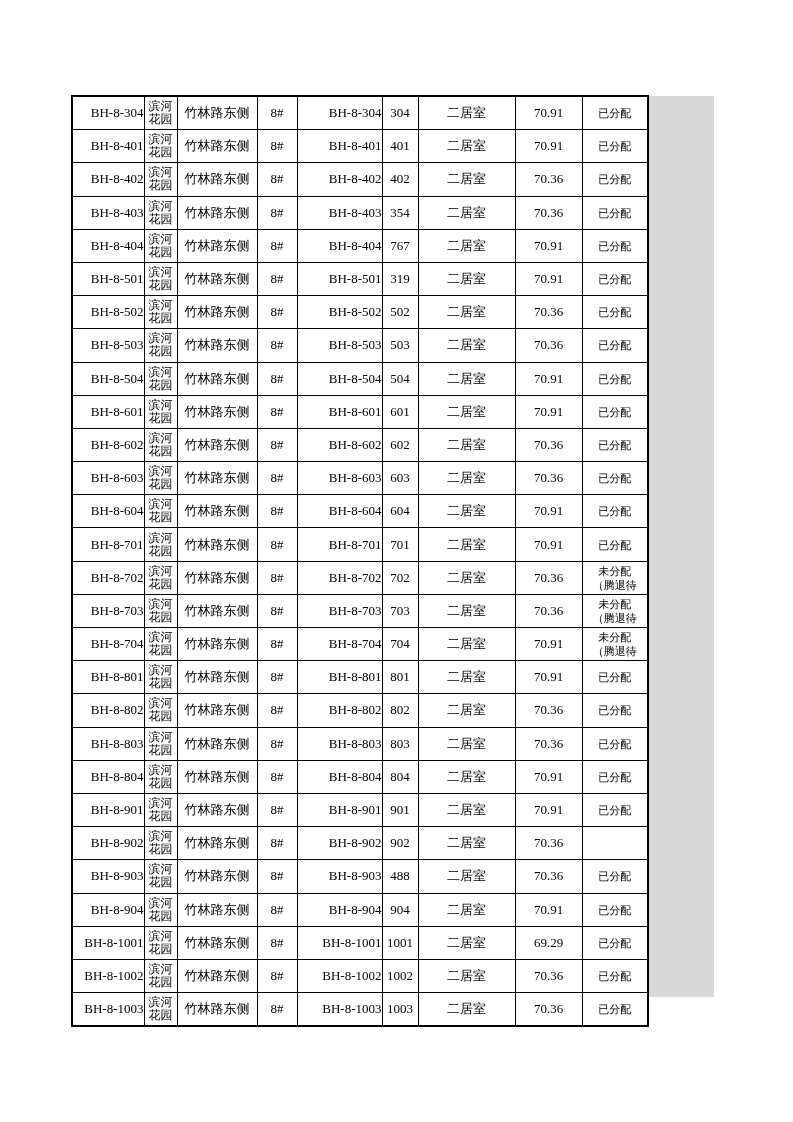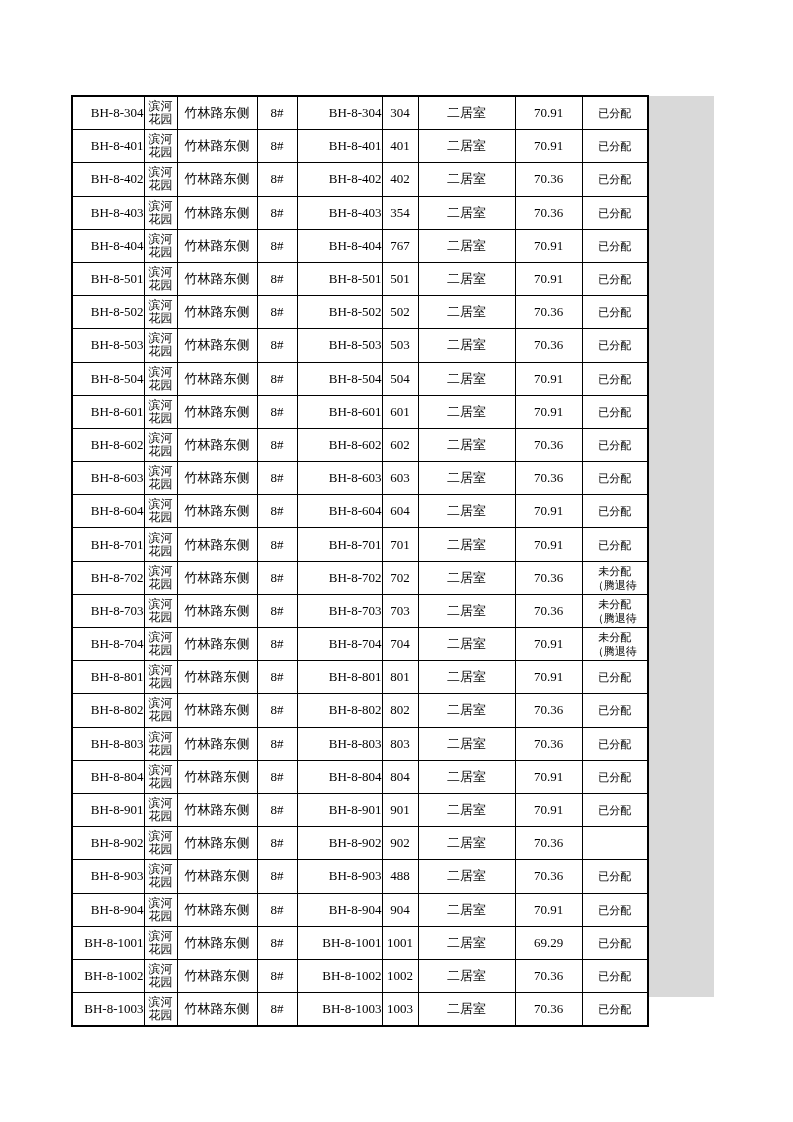--- a/index.html
+++ b/index.html
@@ -135,21 +135,21 @@
     <td class="c8">70.91</td>
     <td class="c9">已分配</td>
   </tr>
         <tr>
     <td class="c1">BH-8-501</td>
     <td class="c2">滨河
 花园</td>
     <td class="c3">竹林路东侧</td>
     <td class="c4">8#</td>
     <td class="c5">BH-8-501</td>
-    <td class="c6">501</td>
+    <td class="c6">319</td>
     <td class="c7">二居室</td>
     <td class="c8">70.91</td>
     <td class="c9">已分配</td>
   </tr>
         <tr>
     <td class="c1">BH-8-502</td>
     <td class="c2">滨河
 花园</td>
     <td class="c3">竹林路东侧</td>
     <td class="c4">8#</td>

